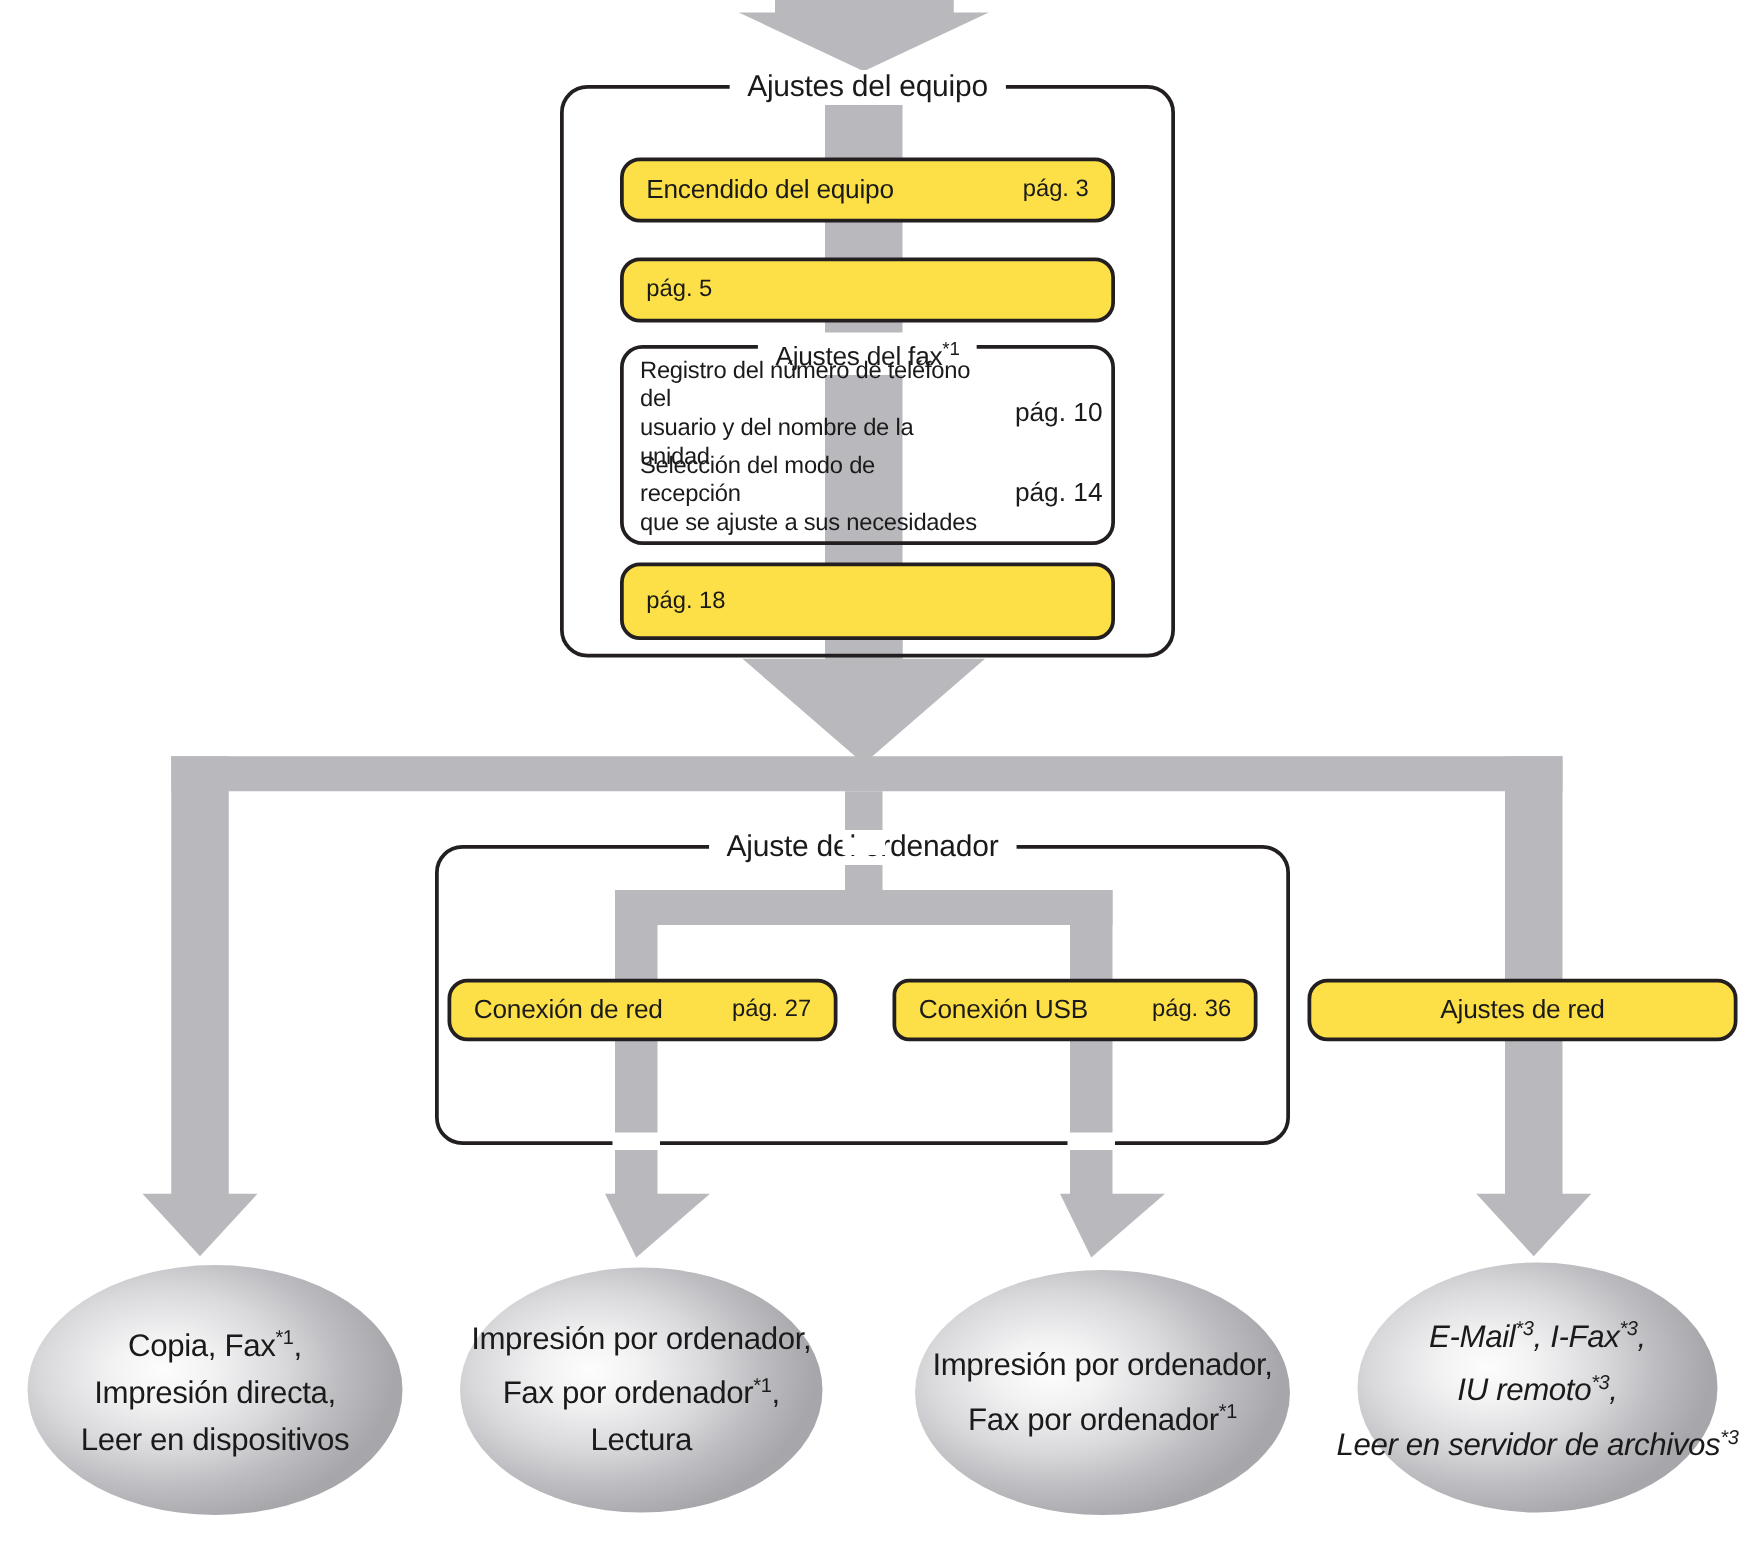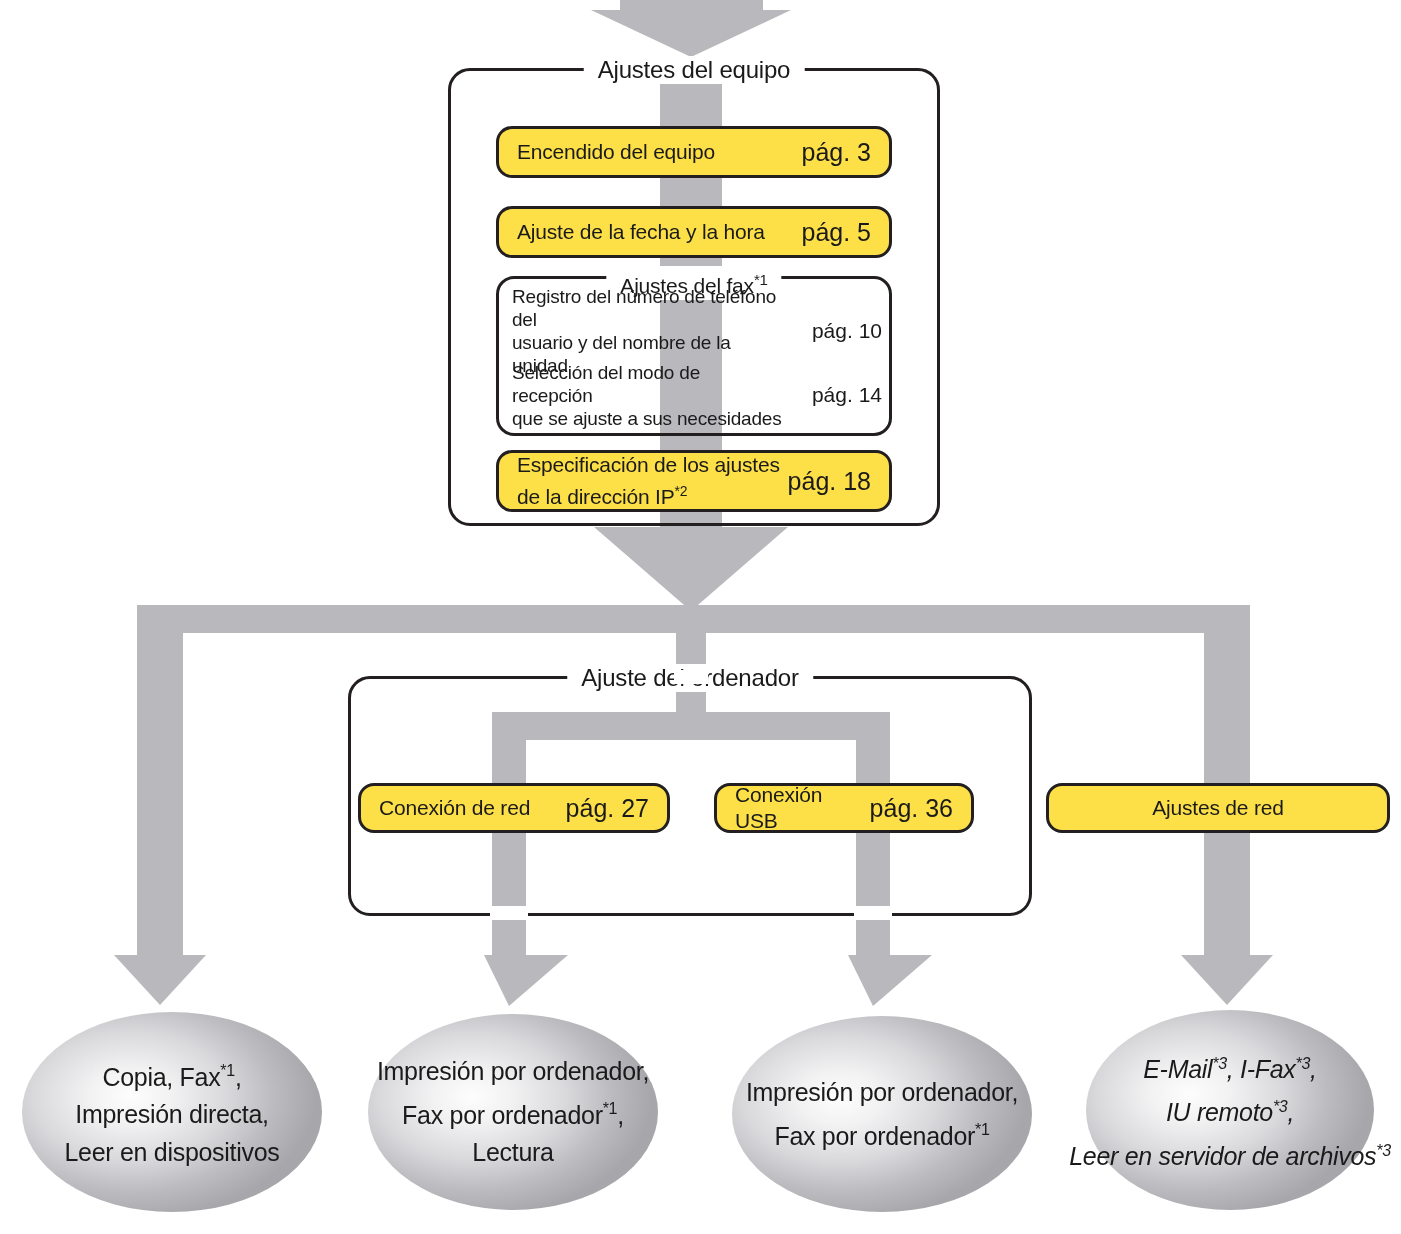--- a/index.html
+++ b/index.html
@@ -70,21 +70,21 @@
     padding: 0 18px;
   }
   .item-label {
     flex: 1 1 auto;
     font-size: 21px;
     line-height: 26px;
     letter-spacing: -0.2px;
   }
   .item-page {
     flex: 0 0 auto;
-    font-size: 25px;
+    font-size: 19px;
     line-height: 26px;
     white-space: nowrap;
     text-align: right;
   }
   .item-label .sup, .item-page .sup { font-size: 14px; vertical-align: super; }
 
   
   .row-item {
     position: absolute;
     display: flex;
@@ -156,58 +156,56 @@
     <div class="group-box" style="left:448px; top:68px; width:492px; height:458px;">
       <span class="group-title"><span>Ajustes del equipo</span></span>
     </div>
 
     <div class="item-box" style="left:496px; top:126px; width:396px; height:52px;">
       <span class="item-label">Encendido del equipo</span>
       <span class="item-page">pág. 3</span>
     </div>
 
     <div class="item-box" style="left:496px; top:206px; width:396px; height:52px;">
-      <span class="item-label">Ajuste de la fecha y la hora</span>
       <span class="item-page">pág. 5</span>
     </div>
 
     <div class="group-box" style="left:496px; top:276px; width:396px; height:160px; border-radius:18px;">
       <span class="group-title" style="font-size:21px; top:-13px;"><span>Ajustes del fax</span><span class="sup">*1</span></span>
     </div>
 
     <div class="row-item" style="left:500px; top:302px; width:388px; height:58px;">
       <span class="item-label"><span>Registro del número de teléfono del</span><br><span>usuario y del nombre de la unidad</span></span>
       <span class="item-page">pág. 10</span>
     </div>
 
     <div class="row-item" style="left:500px; top:366px; width:388px; height:58px;">
       <span class="item-label"><span>Selección del modo de recepción</span><br><span>que se ajuste a sus necesidades</span></span>
       <span class="item-page">pág. 14</span>
     </div>
 
     <div class="item-box" style="left:496px; top:450px; width:396px; height:62px;">
-      <span class="item-label"><span>Especificación de los ajustes</span><br><span>de la dirección IP</span><span class="sup">*2</span></span>
       <span class="item-page">pág. 18</span>
     </div>
 
     <div class="group-box" style="left:348px; top:676px; width:684px; height:240px;">
       <span class="group-title"><span>Ajuste del ordenador</span></span>
     </div>
 
     <div class="border-gap" style="left:490px; top:906px; width:38px; height:14px;"></div>
     <div class="border-gap" style="left:854px; top:906px; width:38px; height:14px;"></div>
 
     <div class="border-gap" style="left:674px; top:670px; width:34px; height:14px;"></div>
 
     <div class="item-box" style="left:358px; top:783px; width:312px; height:50px;gap:31px;">
       <span class="item-label">Conexión de red</span>
       <span class="item-page">pág. 27</span>
     </div>
 
-    <div class="item-box" style="left:714px; top:783px; width:260px; height:50px;">
+    <div class="item-box" style="left:714px; top:783px; width:292px; height:50px;border-radius:13px;">
       <span class="item-label">Conexión USB</span>
       <span class="item-page">pág. 36</span>
     </div>
 
     <div class="item-box" style="left:1046px; top:783px; width:344px; height:50px; justify-content:center;">
       <span class="item-label" style="flex:0 0 auto; text-align:center;">Ajustes de red</span>
     </div>
 
     <div class="ellipse" style="left:22px; top:1012px; width:300px; height:200px;">
       <div class="ellipse-text">

